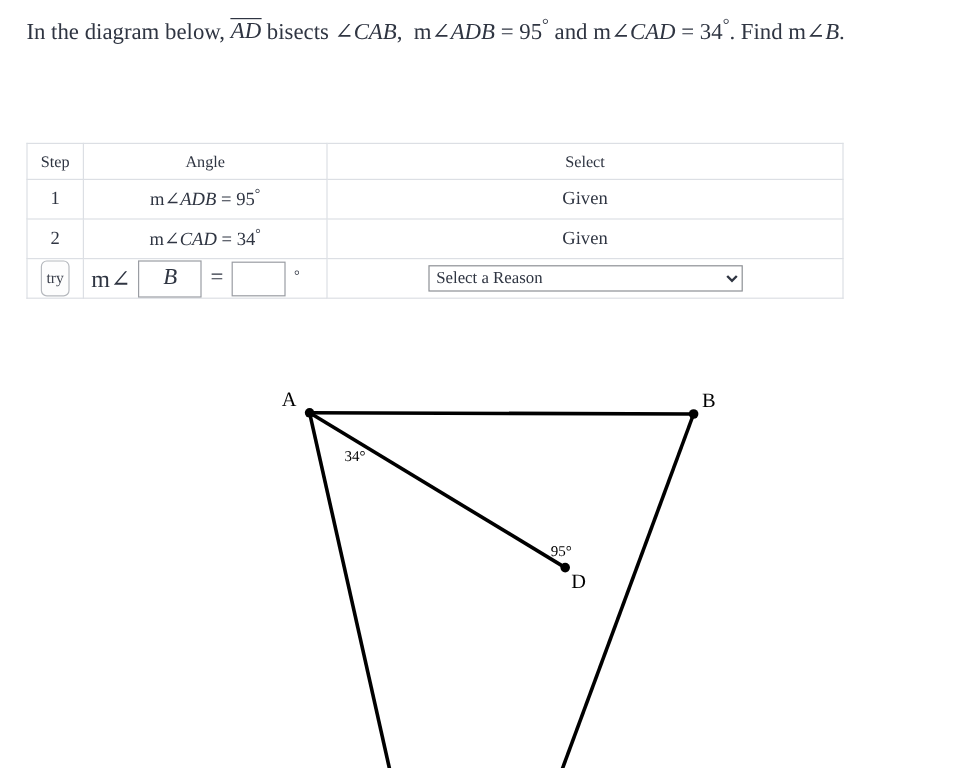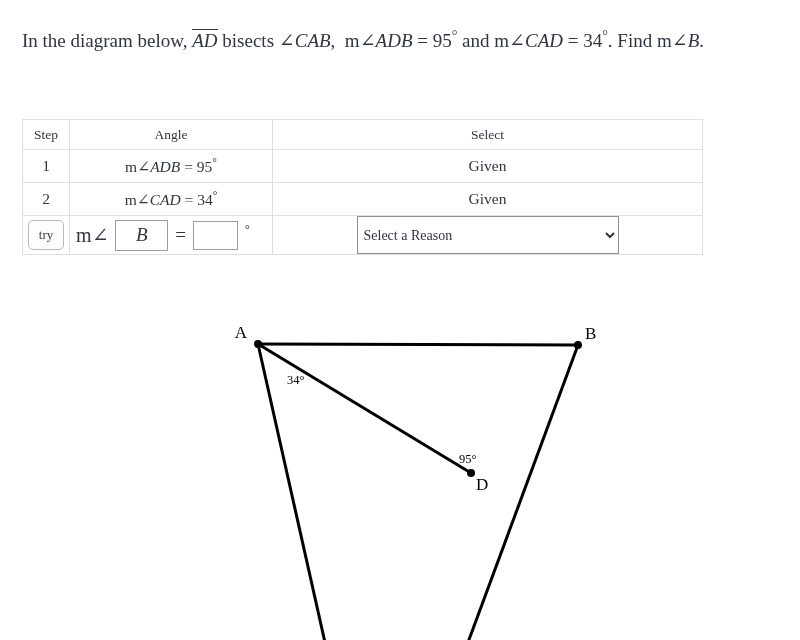--- a/index.html
+++ b/index.html
@@ -13,21 +13,21 @@
     font-family: "Liberation Serif", "DejaVu Serif", serif;
     color: #2f3542;
     overflow: hidden;
     position: relative;
   }
 
   
   #problem-statement {
     position: absolute;
     left: 22px;
-    top: 25px;
+    top: 11px;
     width: 700px;
     font-size: 19px;
     line-height: 1.52;
     color: #2f3542;
   }
   #problem-statement .seg {
     border-top: 1.4px solid #2f3542;
     padding-top: 1px;
     font-style: italic;
     display: inline-block;
@@ -70,21 +70,21 @@
   .col-reason { width: 430px; }
 
   .step-num { font-size: 12px; }
   .reason-text { font-size: 14.5px; }
 
   
   tr.input-row td { height: 45px; }
 
   .try-cell { padding: 0 !important; }
   #try-button {
-    width: 36px;
+    width: 24px;
     height: 30px;
     border: 1px solid #b6b9be;
     border-radius: 5px;
     background: #fdfdfd;
     font-family: "Liberation Serif", "DejaVu Serif", serif;
     font-size: 13px;
     color: #3a3f4b;
     cursor: pointer;
     padding: 0;
     line-height: 28px;
@@ -129,21 +129,21 @@
   }
   .degree-mark {
     font-size: 12px;
     align-self: flex-start;
     margin-top: 6px;
     margin-left: 1px;
   }
 
   #reason-select {
     width: 262px;
-    height: 38px;
+    height: 22px;
     font-family: "Liberation Serif", "DejaVu Serif", serif;
     font-size: 14px;
     color: #2f3542;
     border: 1px solid #8d9095;
     background: #ffffff;
     border-radius: 0;
     padding: 0 2px;
   }
 
   

